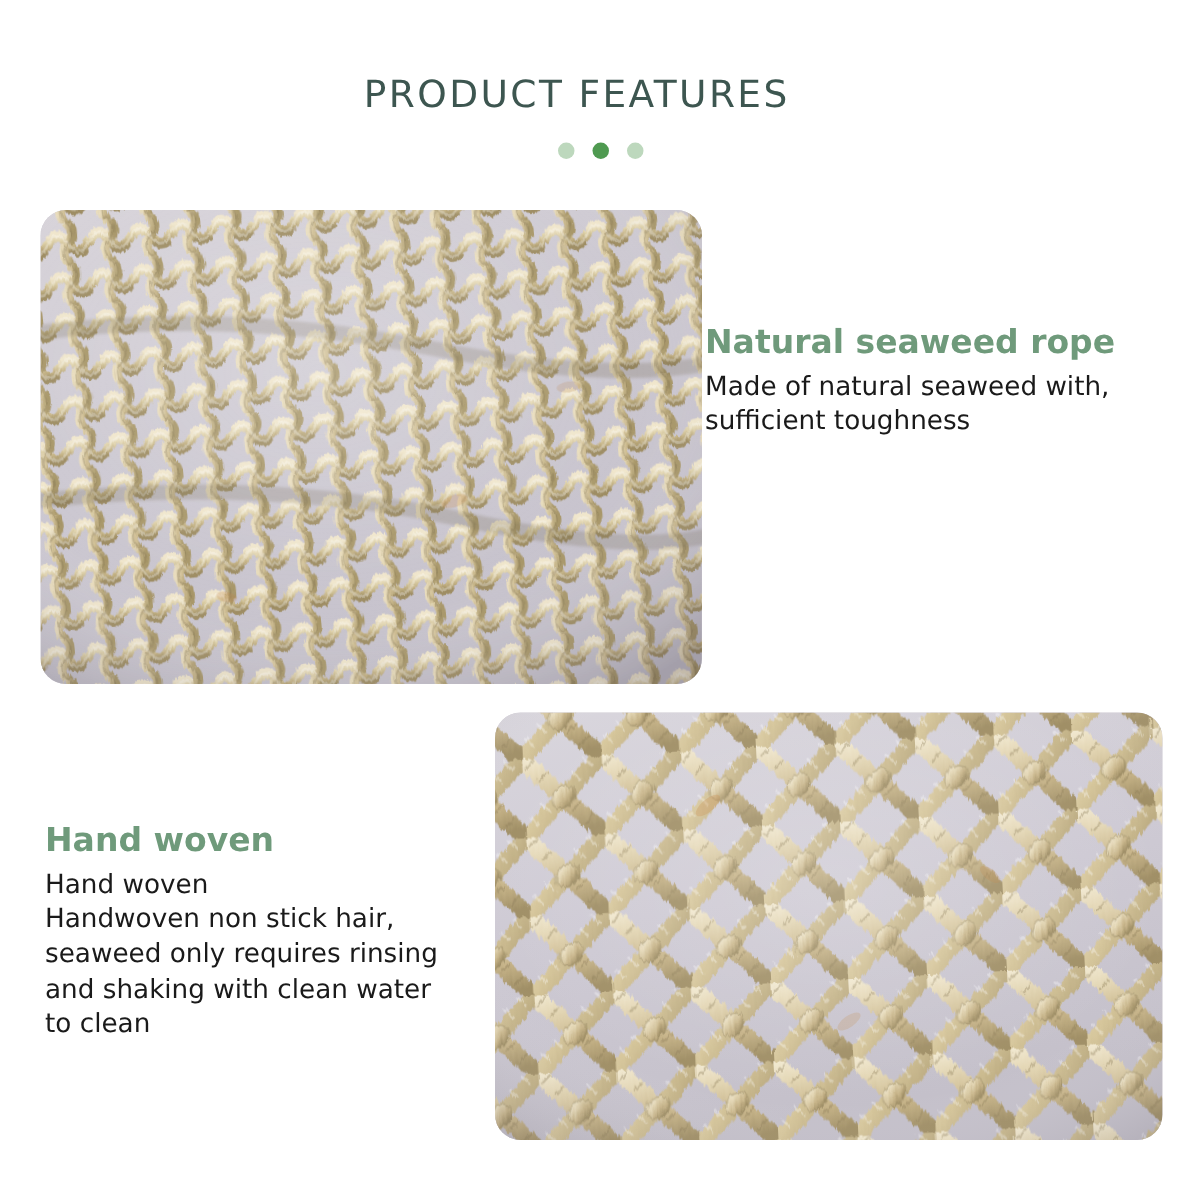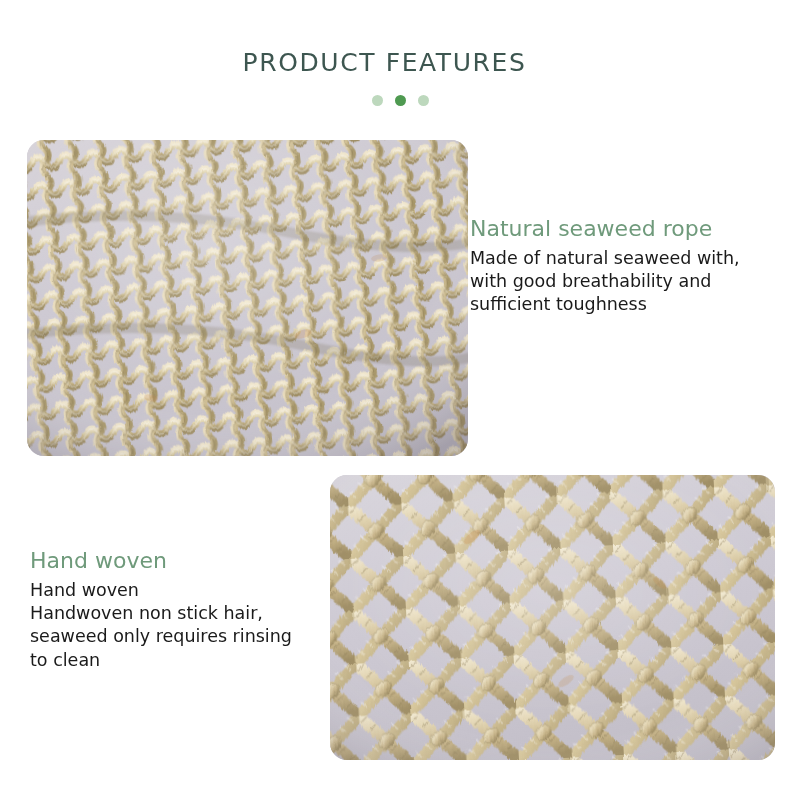--- a/index.html
+++ b/index.html
@@ -72,21 +72,21 @@
   #photo-bottom {
     left: 330px;
     top: 475px;
     width: 445px;
     height: 285px;
   }
 
   
   .feature-heading {
     font-size: 22px;
-    font-weight: normal;
+    font-weight: bold;
     color: #6f9a7b;
     line-height: 1.15;
     margin: 0 0 6px 0;
     white-space: nowrap;
   }
   .feature-body {
     font-size: 17.5px;
     color: #1a1a1a;
     line-height: 1.32;
     margin: 0;
@@ -184,31 +184,31 @@
       </g>
 
       <rect width="441" height="316" fill="url(#vigFine)"></rect>
     </svg>
   </div>
 
   <div id="feature-1">
     <div class="feature-heading" style="color: rgb(111, 154, 123);">Natural seaweed rope</div>
     <div class="feature-body" style="color: rgb(26, 26, 26);">
       <span>Made of natural seaweed with,</span>
-      <span>with good breathability and</span>
       <span>sufficient toughness</span>
     </div>
   </div>
 
   <div id="feature-2">
     <div class="feature-heading" style="color: rgb(111, 154, 123);">Hand woven</div>
     <div class="feature-body" style="color: rgb(26, 26, 26);">
       <span>Hand woven</span>
       <span>Handwoven non stick hair,</span>
       <span>seaweed only requires rinsing</span>
+      <span>and shaking with clean water</span>
       <span>to clean</span>
     </div>
   </div>
 
   <div class="photo" id="photo-bottom">
     <svg viewBox="0 0 445 285" preserveAspectRatio="xMidYMid slice">
       <defs>
         <linearGradient id="bgCoarse" x1="0" y1="0" x2="0.3" y2="1">
           <stop offset="0%" stop-color="#d9d6dd"></stop>
           <stop offset="50%" stop-color="#cecad4"></stop>

